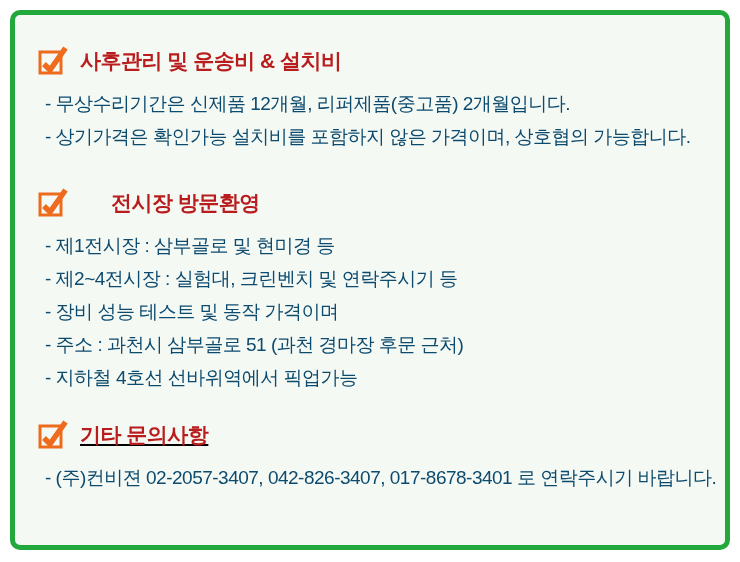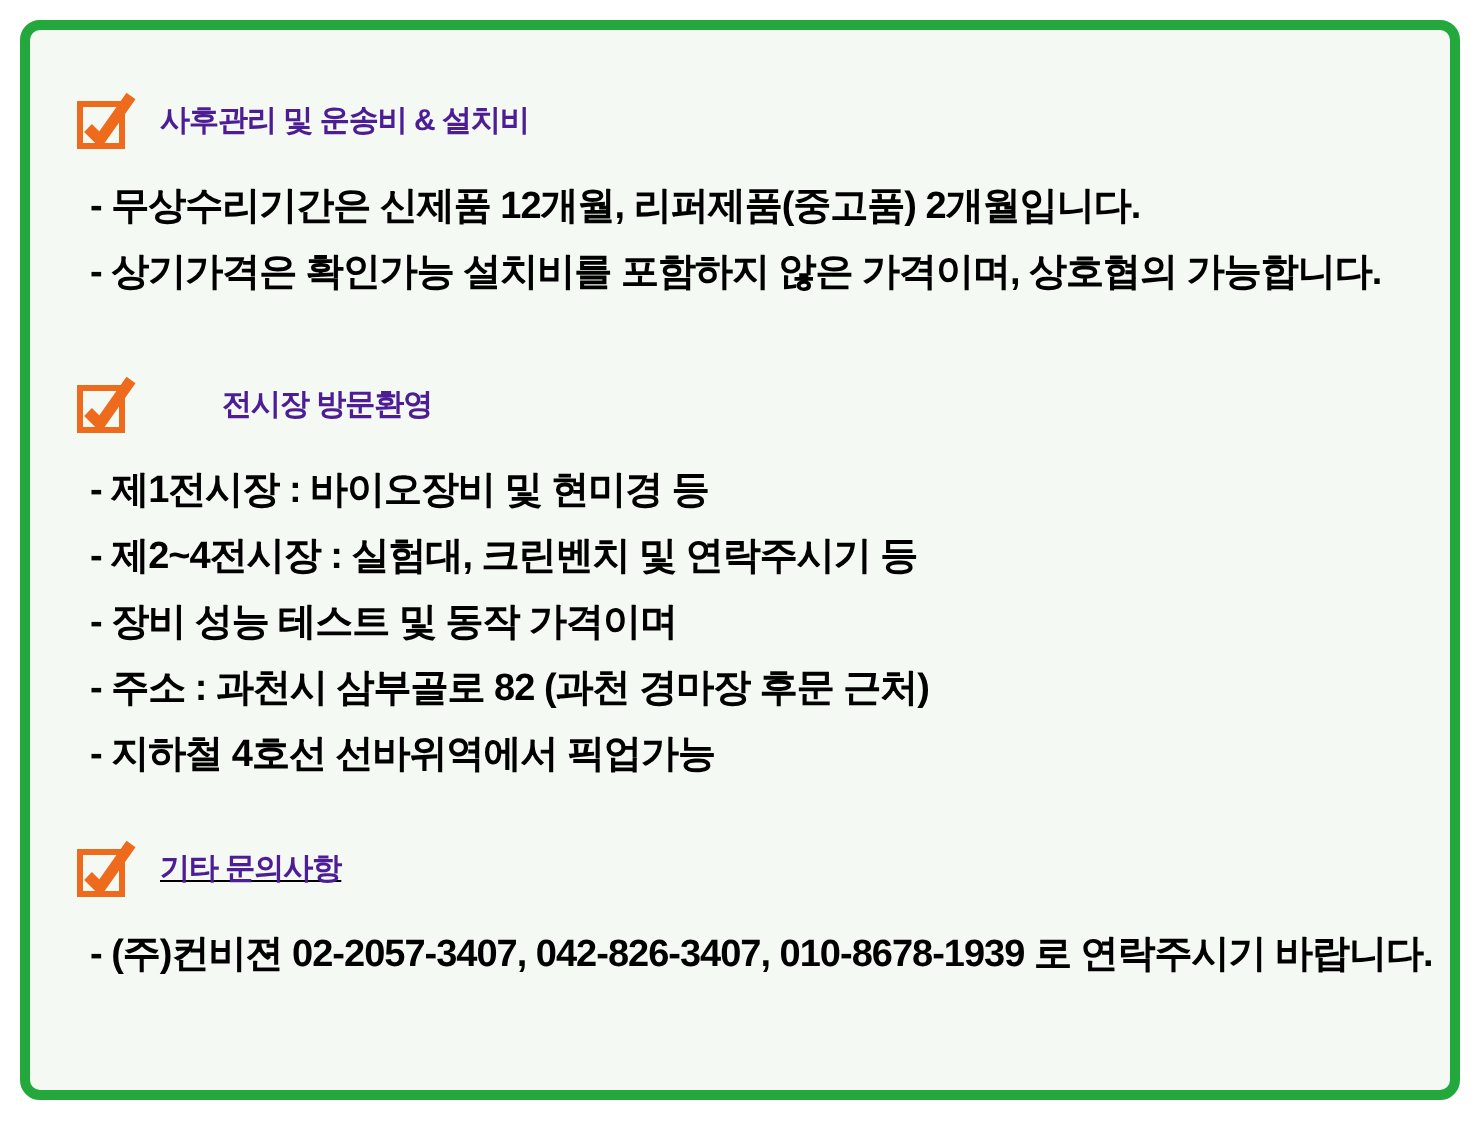--- a/index.html
+++ b/index.html
@@ -33,34 +33,34 @@
   .title-row {
     display: flex;
     align-items: flex-end;
     gap: 12px;
     margin-left: -7px;
   }
   .checkbox-icon { display: block; line-height: 0; }
   .checkbox-icon svg { display: block; }
   .section-title {
     margin: 0 0 1px 0;
-    font-size: 15px;
+    font-size: 21px;
     line-height: 26px;
     font-weight: 700;
-    color: #4c1d95;
+    color: #b91c1c;
     letter-spacing: -0.5px;
     white-space: nowrap;
   }
   .items { margin-top: 12px; }
   .item {
     margin: 0;
     font-size: 19px;
     line-height: 33px;
-    font-weight: 700;
-    color: #000000;
+    font-weight: 400;
+    color: #0c4a6e;
     letter-spacing: -0.5px;
     white-space: nowrap;
   }
   .sec-1 .title-row { margin-top: 30px; }
   .sec-2 .title-row { margin-top: 34px; gap: 43px; }
   .sec-3 .title-row { margin-top: 25px; text-decoration: underline; }
 </style>
 </head>
 <body>
 
@@ -87,37 +87,37 @@
       <div class="title-row">
         <span class="checkbox-icon">
           <svg width="30" height="30" viewBox="0 0 30 30" aria-hidden="true">
             <rect x="2" y="7" width="21" height="21" fill="none" stroke-width="3" stroke="#ee6b1e"></rect>
             <path d="M6 19 L12 25 L27.5 3" fill="none" stroke-width="5.5" stroke="#ee6b1e"></path>
           </svg>
         </span>
         <h2 class="section-title">전시장 방문환영</h2>
       </div>
       <div class="items">
-        <p class="item">- 제1전시장 : 바이오장비 및 현미경 등</p>
+        <p class="item">- 제1전시장 : 삼부골로 및 현미경 등</p>
         <p class="item">- 제2~4전시장 : 실험대, 크린벤치 및 연락주시기 등</p>
         <p class="item">- 장비 성능 테스트 및 동작 가격이며</p>
-        <p class="item">- 주소 : 과천시 삼부골로 82 (과천 경마장 후문 근처)</p>
+        <p class="item">- 주소 : 과천시 삼부골로 51 (과천 경마장 후문 근처)</p>
         <p class="item">- 지하철 4호선 선바위역에서 픽업가능</p>
       </div>
     </section>
 
     <section class="sec-3">
       <div class="title-row">
         <span class="checkbox-icon">
           <svg width="30" height="30" viewBox="0 0 30 30" aria-hidden="true">
             <rect x="2" y="7" width="21" height="21" fill="none" stroke-width="3" stroke="#ee6b1e"></rect>
             <path d="M6 19 L12 25 L27.5 3" fill="none" stroke-width="5.5" stroke="#ee6b1e"></path>
           </svg>
         </span>
         <h2 class="section-title">기타 문의사항</h2>
       </div>
       <div class="items">
-        <p class="item">- (주)컨비젼 02-2057-3407, 042-826-3407, 010-8678-1939 로 연락주시기 바랍니다.</p>
+        <p class="item">- (주)컨비젼 02-2057-3407, 042-826-3407, 017-8678-3401 로 연락주시기 바랍니다.</p>
       </div>
     </section>
 
   </div>
 </div>
 
 </body></html>

